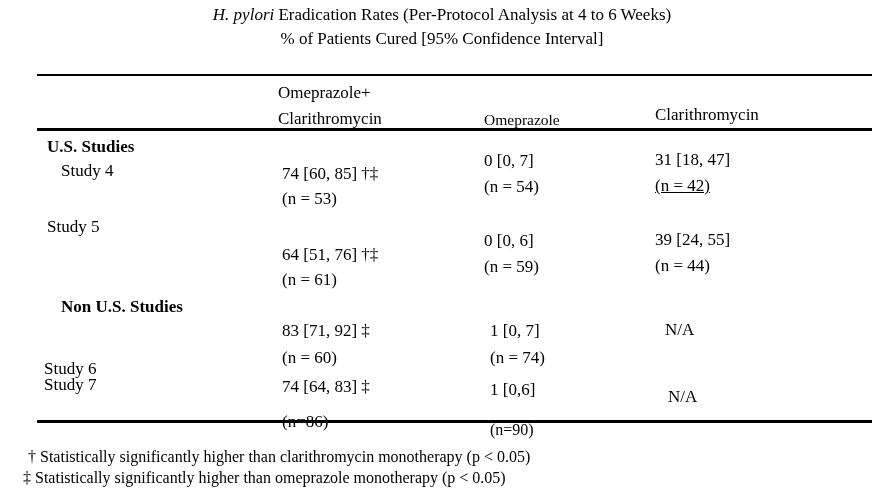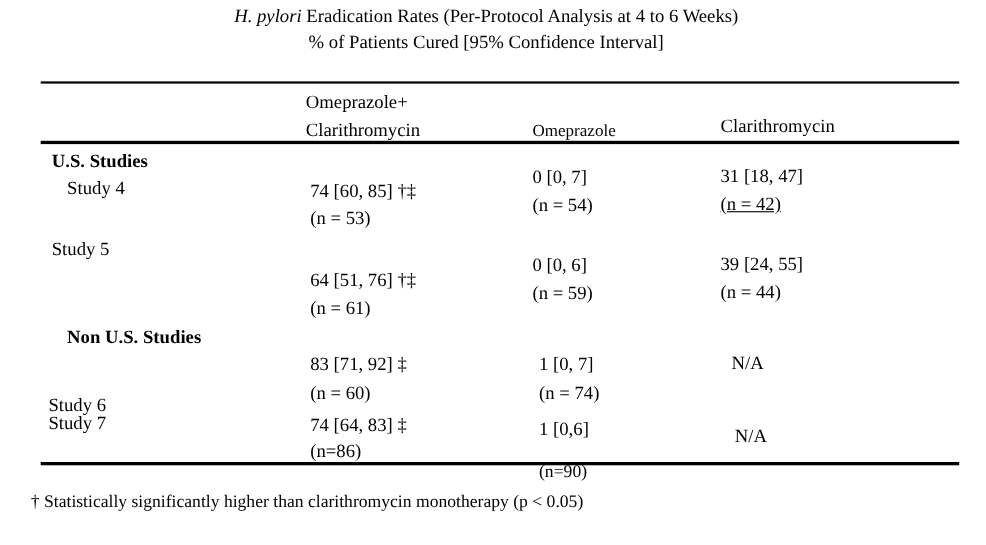--- a/index.html
+++ b/index.html
@@ -51,20 +51,21 @@
 
   <div class="t" style="left:44px;top:319px;margin-top:39px;">Study 6</div>
   <div class="t" style="left:282px;top:320px;">83 [71, 92] ‡</div>
   <div class="t" style="left:282px;top:347px;">(n = 60)</div>
   <div class="t" style="left:490px;top:320px;">1 [0, 7]</div>
   <div class="t" style="left:490px;top:347px;">(n = 74)</div>
   <div class="t" style="left:665px;top:319px;">N/A</div>
 
   <div class="t" style="left:44px;top:374px;">Study 7</div>
   <div class="t" style="left:282px;top:376px;">74 [64, 83] ‡</div>
-  <div class="t" style="left:282px;top:399px;">(n=86)</div>
+  <div class="t" style="left:282px;top:411px;">(n=86)</div>
   <div class="t" style="left:490px;top:379px;">1 [0,6]</div>
   <div class="t" style="left:490px;top:400px;font-size:16px;margin-top:20px;">(n=90)</div>
   <div class="t" style="left:668px;top:386px;">N/A</div>
 
   <div class="t" style="left:28px;top:447px;font-size:16px;">† Statistically significantly higher than clarithromycin monotherapy (p &lt; 0.05)</div>
+  <div class="t" style="left:23px;top:468px;font-size:16px;">‡ Statistically significantly higher than omeprazole monotherapy (p &lt; 0.05)</div>
 
 </div>
 
 </body></html>

